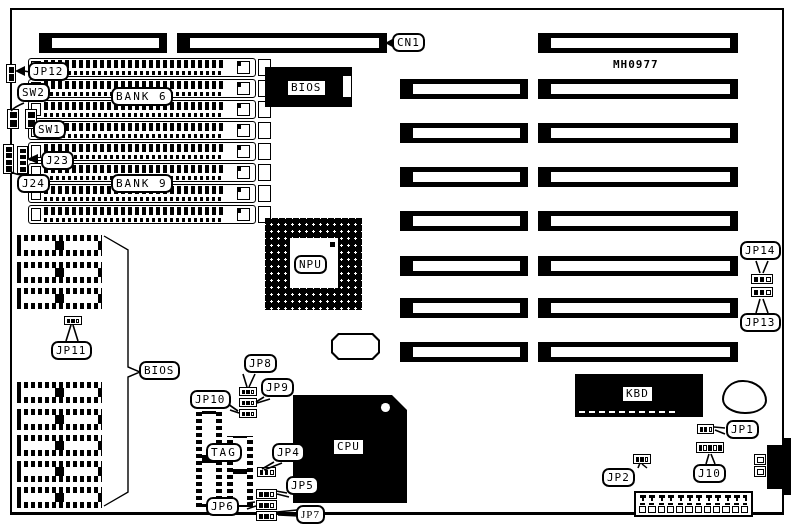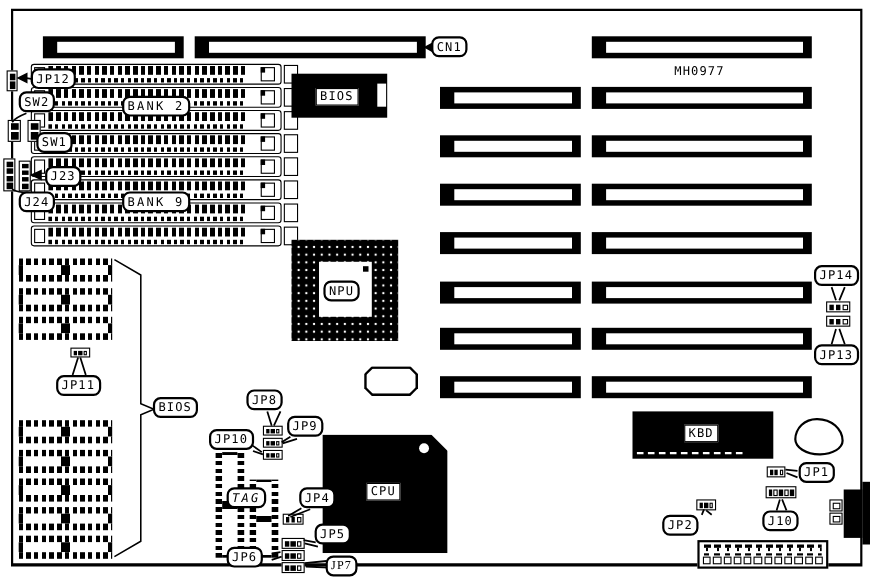--- a/index.html
+++ b/index.html
@@ -413,31 +413,31 @@
       <path d="M27,159 L38,154 L38,164 Z"></path>
     </g>
   </svg>
 
   <div class="abs callout" style="left:392px;top:33px;">CN1</div>
   <div class="abs callout" style="left:28px;top:62px;text-align:right;">JP12</div>
   <div class="abs callout" style="left:17px;top:83px;">SW2</div>
   <div class="abs callout" style="left:33px;top:120px;">SW1</div>
   <div class="abs callout" style="left:41px;top:151px;">J23</div>
   <div class="abs callout" style="left:17px;top:174px;">J24</div>
-  <div class="abs callout" style="left:111px;top:87px;letter-spacing:2px;">BANK 2</div>
+  <div class="abs callout" style="left:111px;top:87px;letter-spacing:2px;">BANK 6</div>
   <div class="abs callout" style="left:111px;top:174px;letter-spacing:2px;">BANK 9</div>
   <div class="abs chiplabel" style="left:287px;top:80px;">BIOS</div>
-  <div class="abs plain" style="left:613px;top:58px;">MH0977</div>
+  <div class="abs plain" style="left:613px;top:58px;font-weight:bold;">MH0977</div>
   <div class="abs callout" style="left:294px;top:255px;">NPU</div>
   <div class="abs callout" style="left:51px;top:341px;">JP11</div>
   <div class="abs callout" style="left:139px;top:361px;">BIOS</div>
-  <div class="abs callout" style="left:224px;top:354px;">JP8</div>
+  <div class="abs callout" style="left:244px;top:354px;">JP8</div>
   <div class="abs callout" style="left:261px;top:378px;">JP9</div>
   <div class="abs callout" style="left:190px;top:390px;">JP10</div>
-  <div class="abs callout" style="left:206px;top:443px;letter-spacing:2px;font-style:italic;">TAG</div>
+  <div class="abs callout" style="left:206px;top:443px;letter-spacing:2px;">TAG</div>
   <div class="abs callout" style="left:272px;top:443px;">JP4</div>
   <div class="abs callout" style="left:286px;top:476px;">JP5</div>
   <div class="abs callout" style="left:206px;top:497px;">JP6</div>
   <div class="abs callout" style="left:296px;top:505px;font-family:Liberation Serif, serif;">JP7</div>
   <div class="abs chiplabel" style="left:333px;top:439px;">CPU</div>
   <div class="abs chiplabel" style="left:622px;top:386px;">KBD</div>
   <div class="abs callout" style="left:740px;top:241px;">JP14</div>
   <div class="abs callout" style="left:740px;top:313px;">JP13</div>
   <div class="abs callout" style="left:726px;top:420px;text-align:center;">JP1</div>
   <div class="abs callout" style="left:602px;top:468px;">JP2</div>

